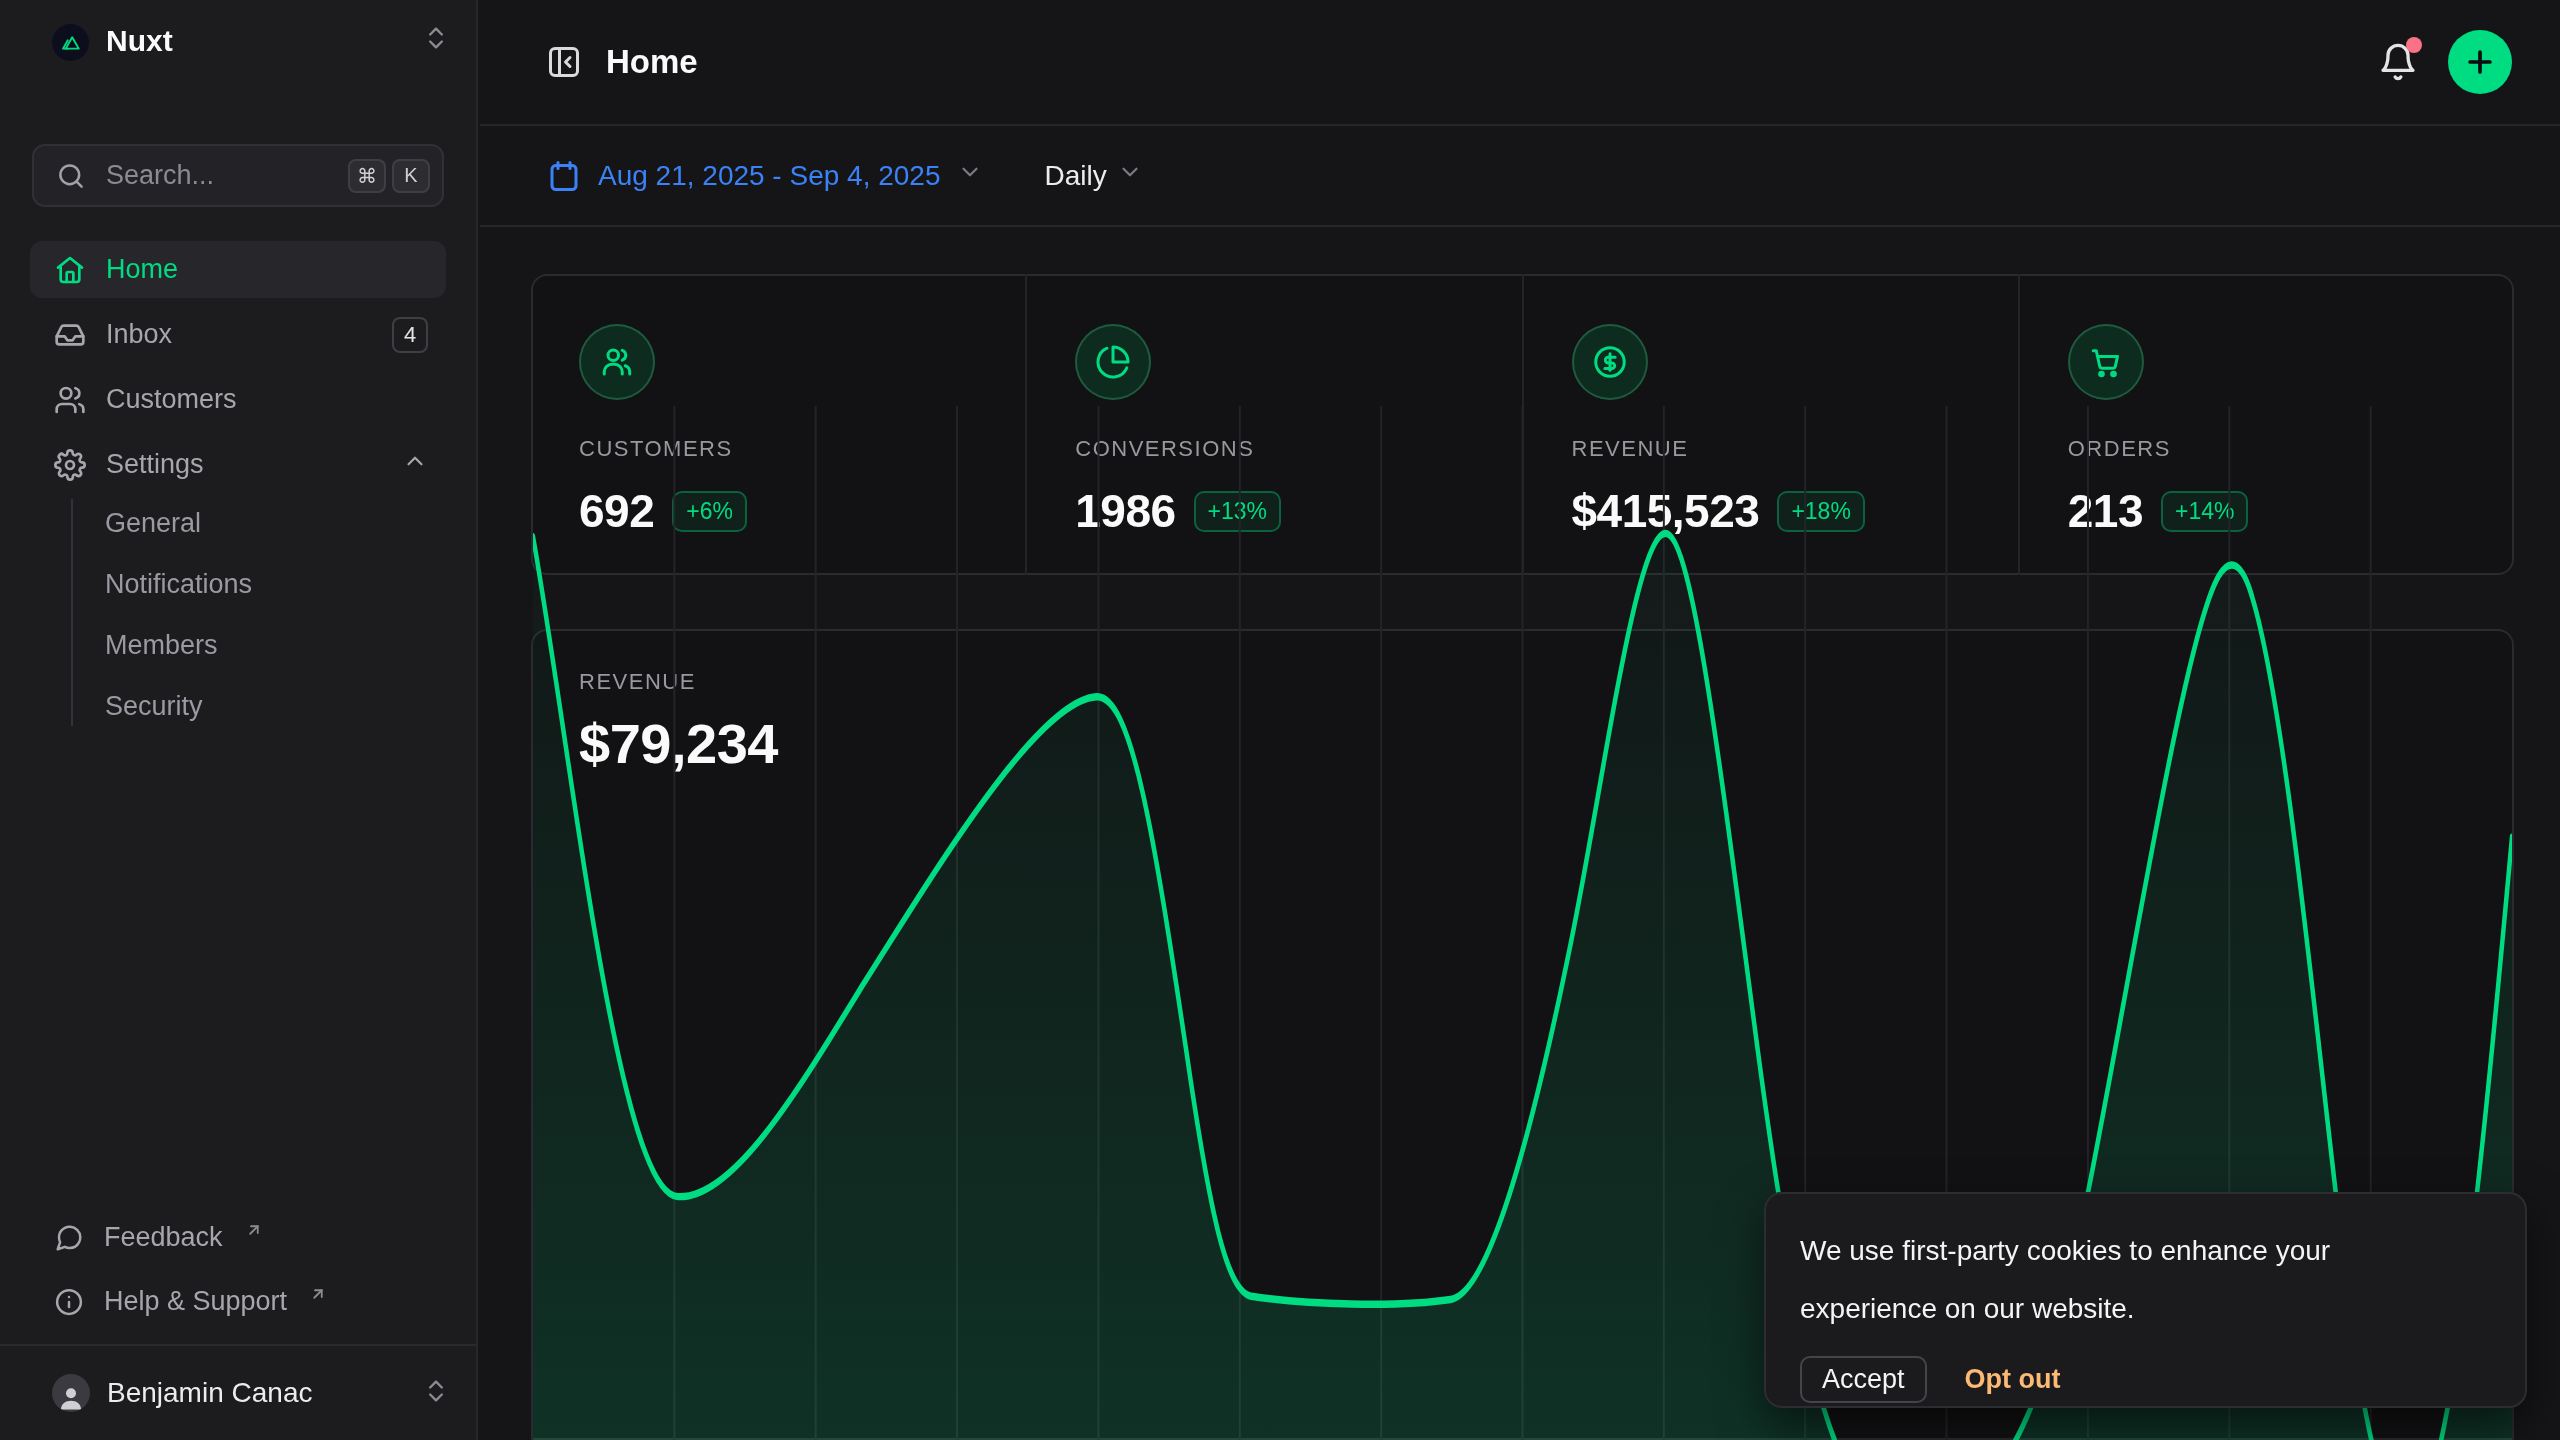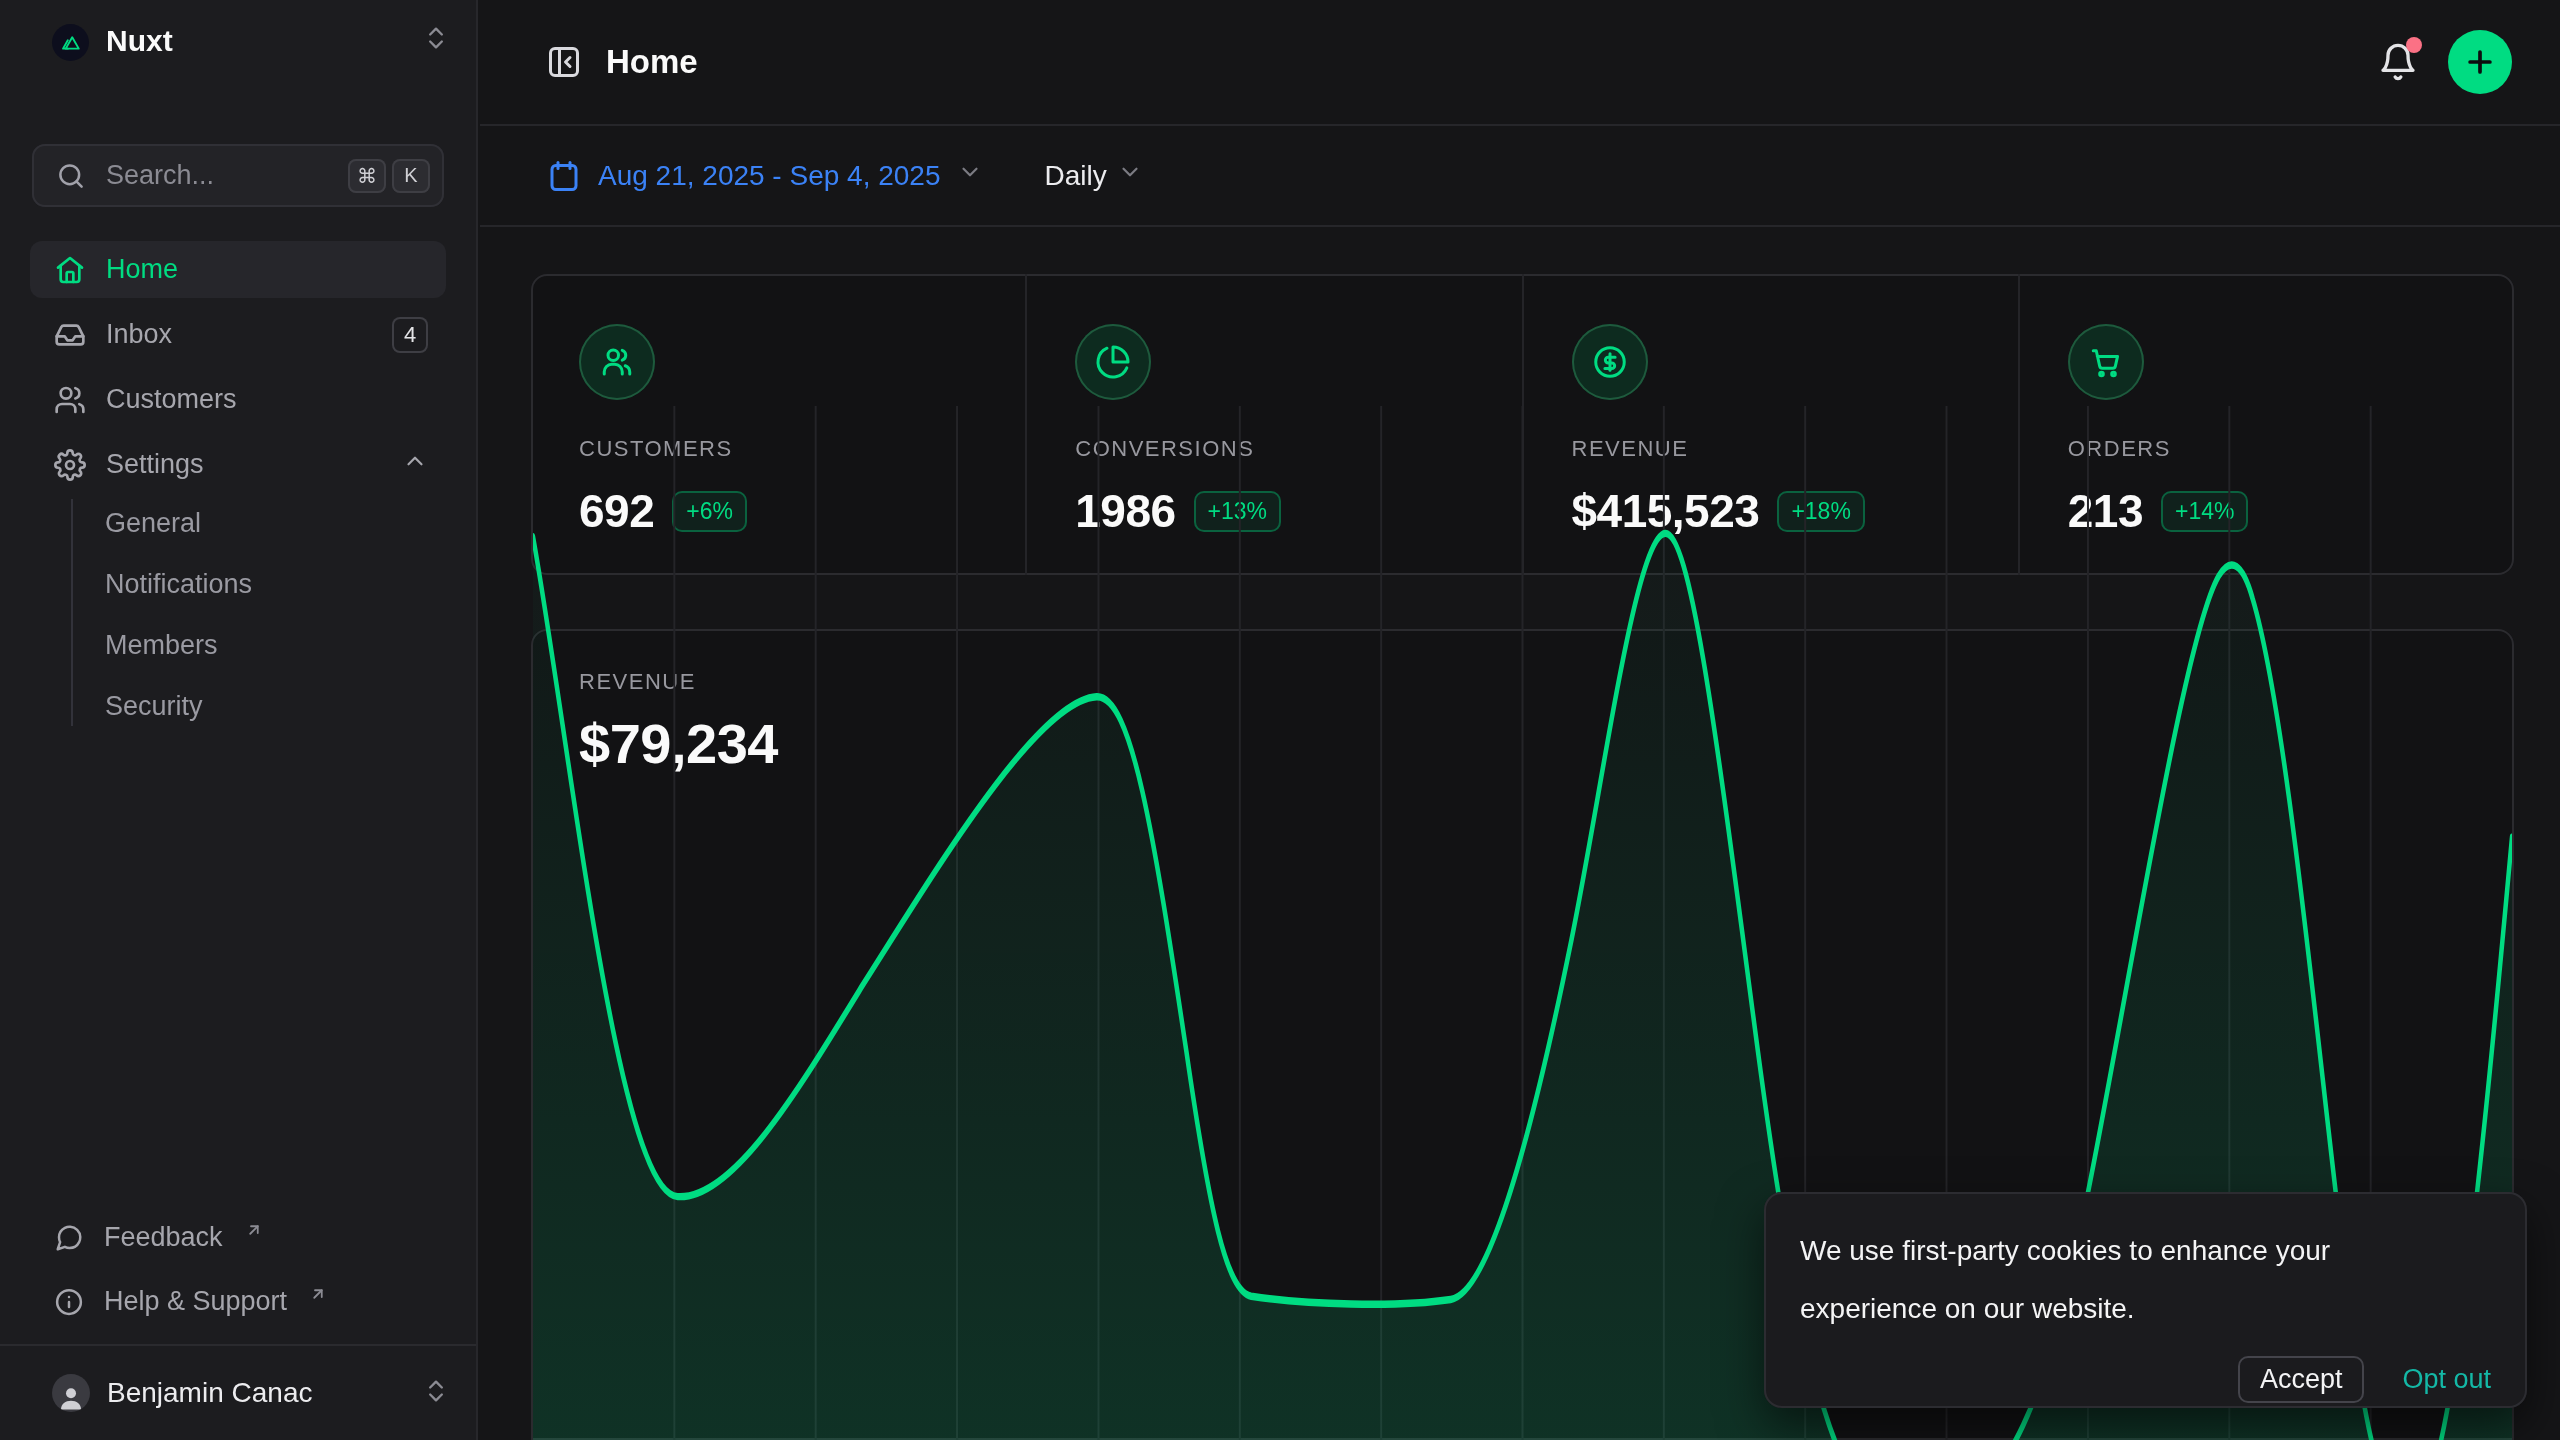--- a/index.html
+++ b/index.html
@@ -73,24 +73,24 @@
   .revenue-head { padding:40px 0 0 48px; }
   .revenue-label { font-size:22px; letter-spacing:1.5px; color:#98989f; font-weight:500; }
   .revenue-total { margin-top:16px; font-size:56px; font-weight:700; color:#fafafa; letter-spacing:-0.5px; }
   .chart-wrap { position:absolute; left:53px; right:48px; top:406px; bottom:0; }
   .chart-wrap svg { display:block; width:100%; height:100%; }
 
   
   .cookie { position:absolute; left:1764px; top:1192px; width:763px; height:216px; background:#1b1b1e;
     border-radius:18px; box-shadow:inset 0 0 0 2px #2c2c31, 0 18px 45px rgba(0,0,0,0.55); padding:30px 36px; }
   .cookie-text { color:#f4f4f5; font-size:28px; line-height:58px; max-width:620px; }
-  .cookie-actions { margin-top:18px; display:flex; align-items:center; gap:38px;justify-content:flex-end; }
+  .cookie-actions { margin-top:18px; display:flex; align-items:center; gap:38px; }
   .accept-btn { padding:8px 22px; border-radius:10px; box-shadow:inset 0 0 0 2px #44444b;
     color:#f4f4f5; font-size:27px; font-weight:500; background:transparent; cursor:pointer; }
-  .optout-btn { color:#14b8a6; font-size:27px; font-weight:400; cursor:pointer; }
+  .optout-btn { color:#fdba74; font-size:27px; font-weight:700; cursor:pointer; }
 </style>
 </head>
 <body>
 
 <div id="screen">
 
   <aside class="sidebar">
 
     <div class="logo-row">
       <span class="logo-badge">

